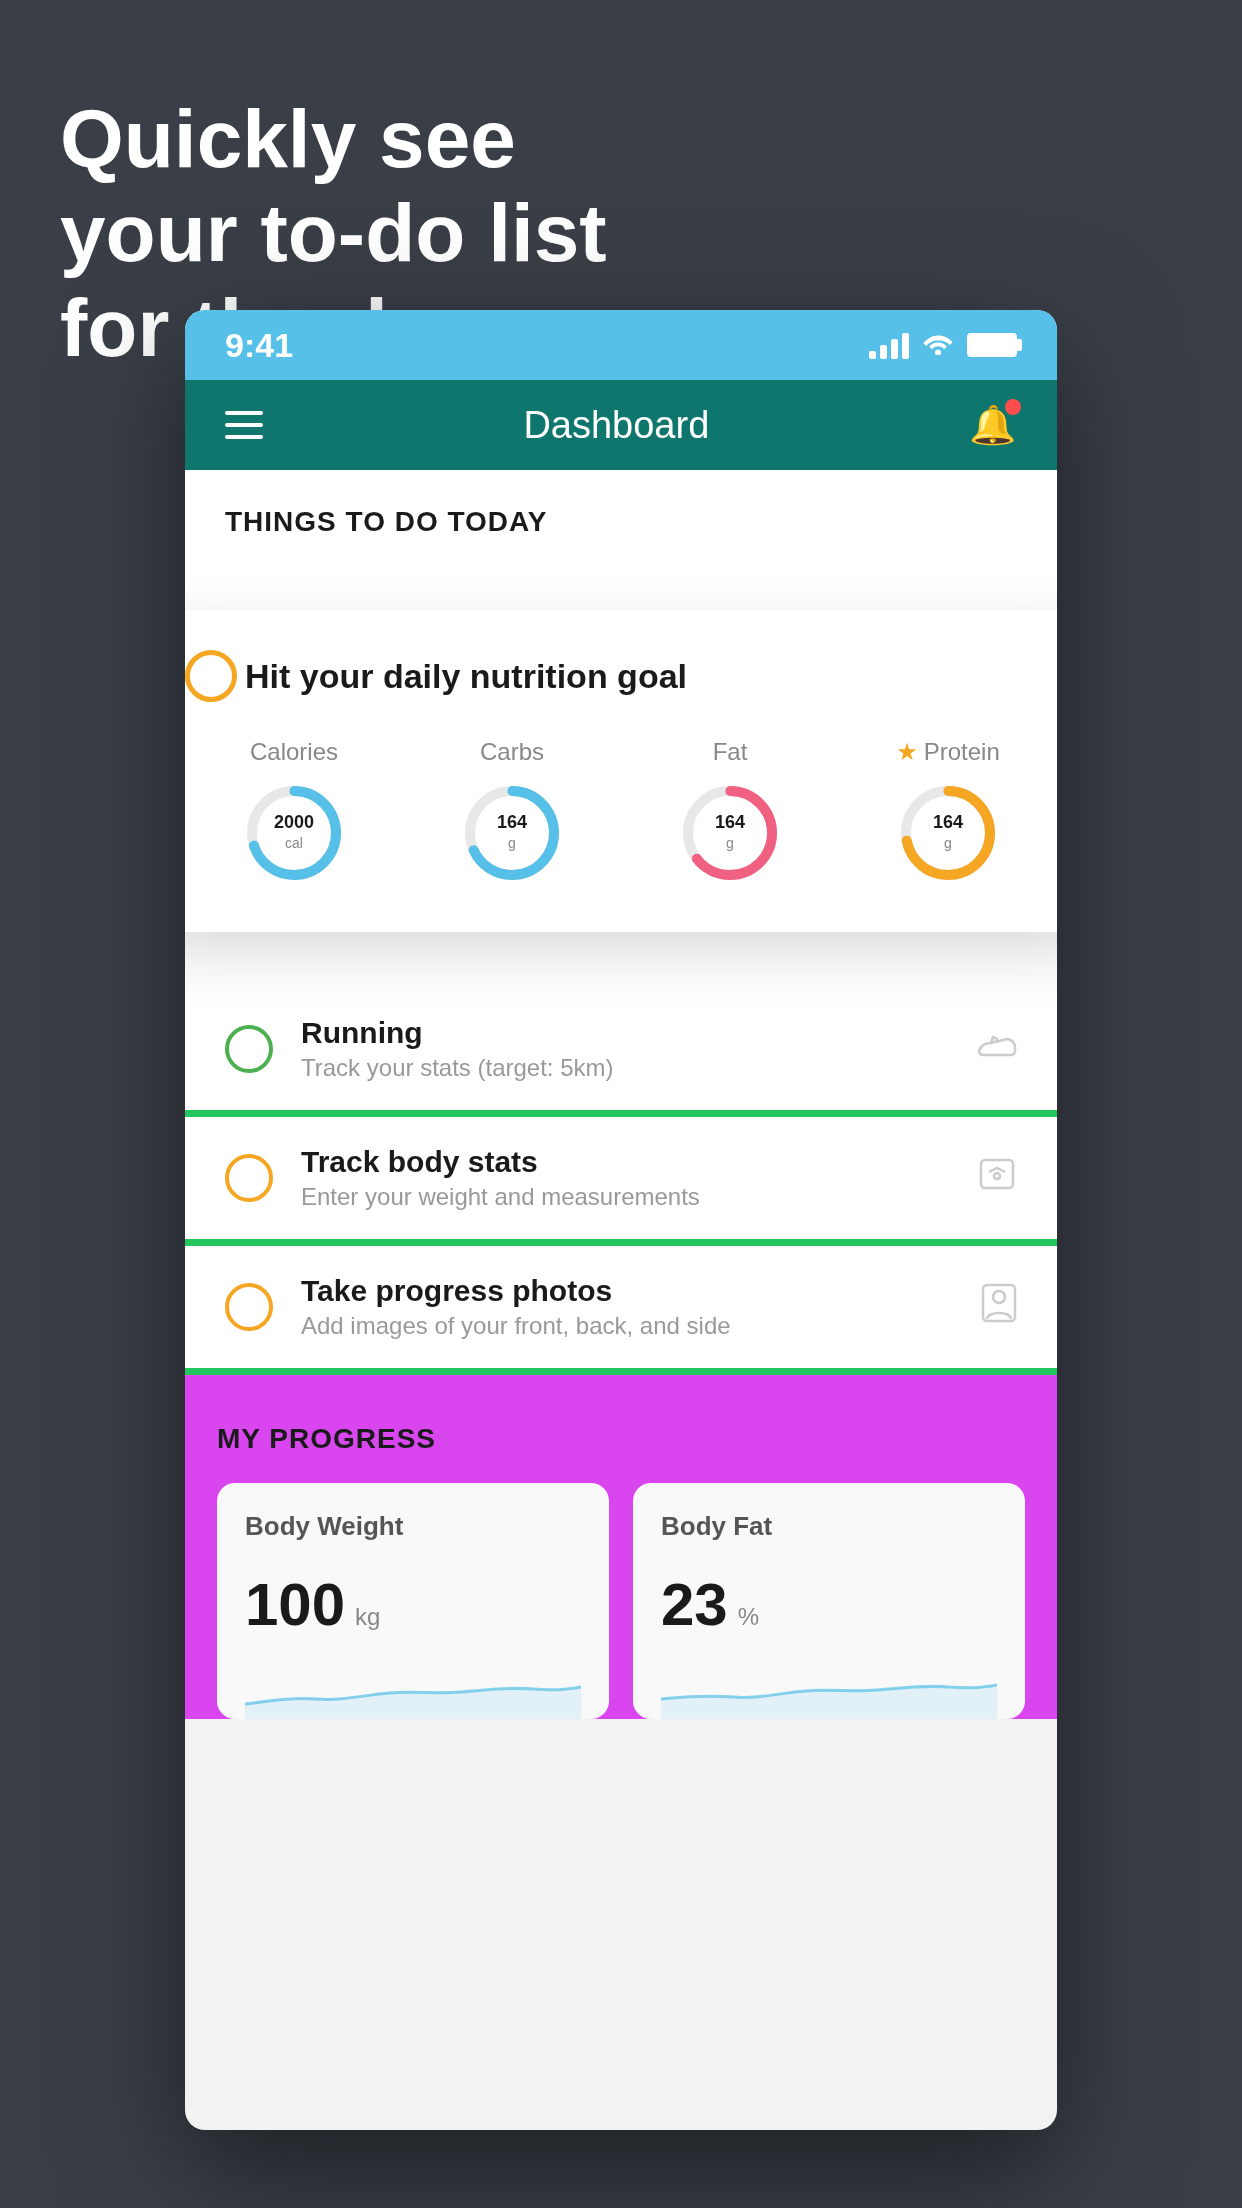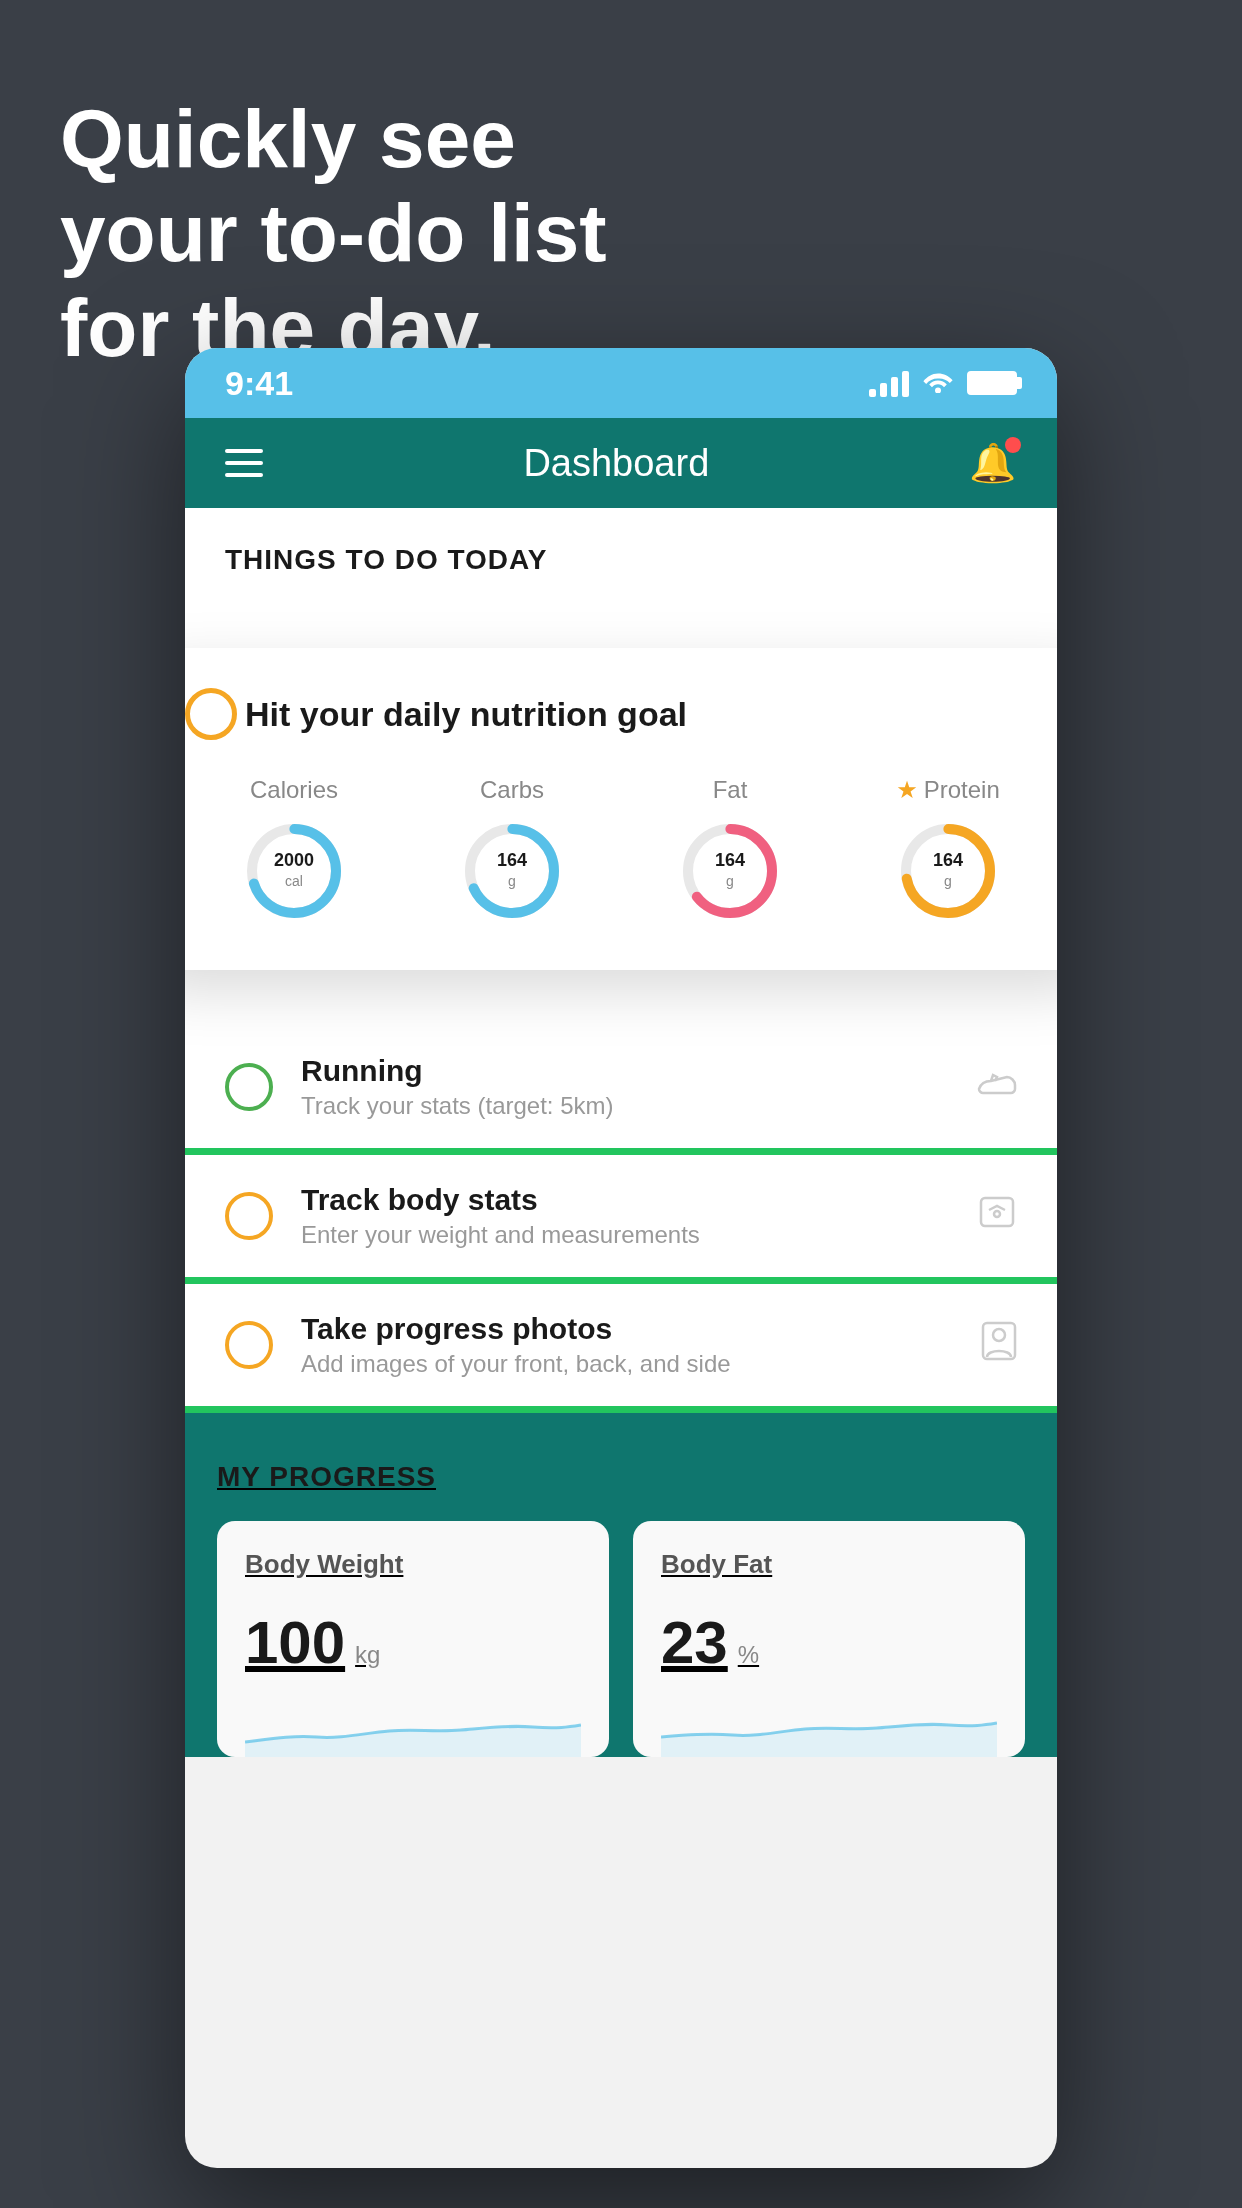--- a/index.html
+++ b/index.html
@@ -25,25 +25,24 @@
     }
 
     
     .phone-shell {
       position: absolute;
       top: 310px;
       left: 185px;
       width: 872px;
       height: 1820px;
       background: #f2f2f2;
-      border-radius: 32px;
+      border-radius: 20px;
       overflow: hidden;
       box-shadow: 0 40px 120px rgba(0,0,0,0.5);
       z-index: 2;
-      margin-top: 38px;
     }
 
     
     .status-bar {
       background: #57c0e8;
       height: 70px;
       display: flex;
       align-items: center;
       justify-content: space-between;
       padding: 0 40px;
@@ -247,22 +246,21 @@
       margin-top: 4px;
     }
     .todo-icon {
       color: #ccc;
       font-size: 32px;
     }
 
     
     .progress-section {
       padding: 48px 32px 0;
-      background: #0f766e;
-      text-decoration: underline;
+      background: #d946ef;
     }
     .progress-title {
       font-size: 28px;
       font-weight: 800;
       color: #1a1a1a;
       letter-spacing: 1px;
       margin-bottom: 28px;
     }
     .progress-cards {
       display: flex;

